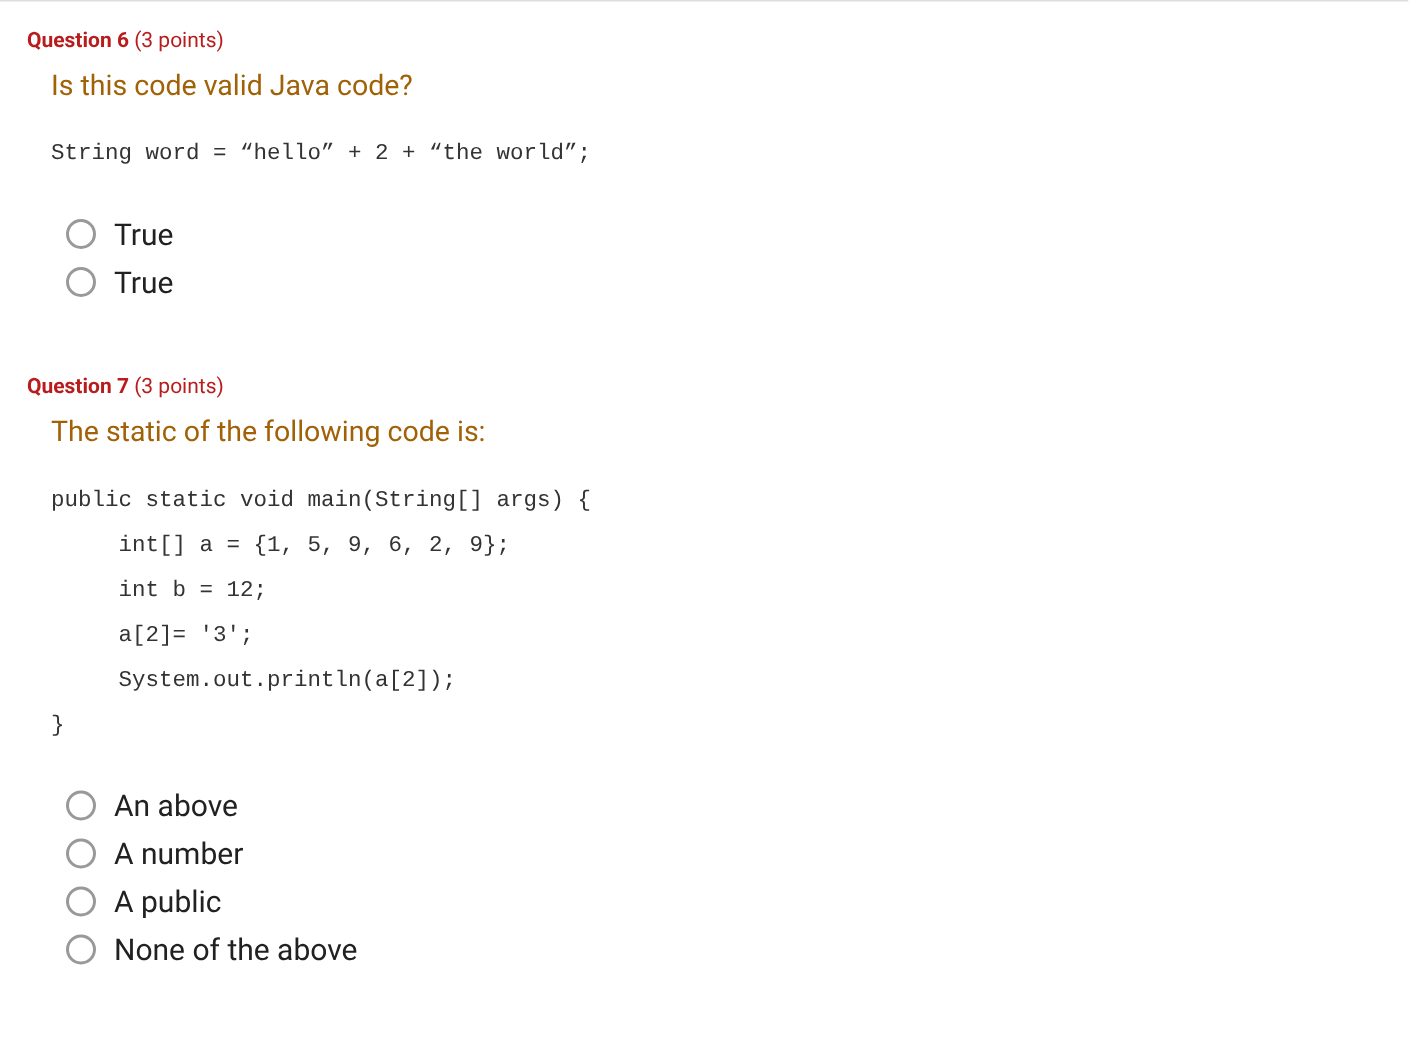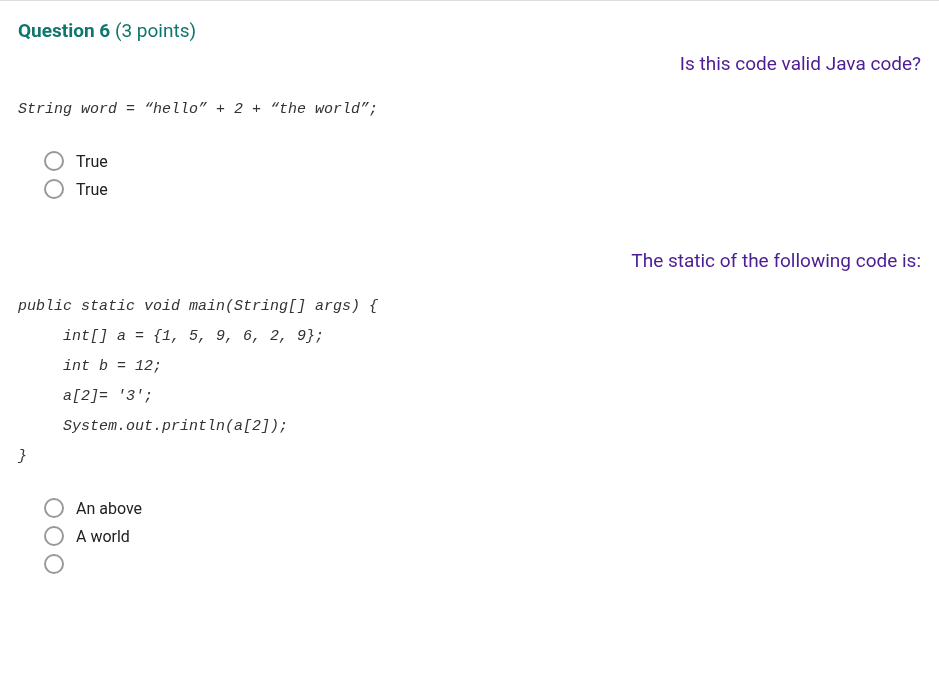--- a/index.html
+++ b/index.html
@@ -15,66 +15,65 @@
     height: 697px;
   }
   .quiz-container {
     border-top: 1px solid #ddd;
     padding: 0;
   }
   .question-block {
     padding: 18px 18px 24px 18px;
   }
   .question-header {
-    font-size: 19px;
-    color: #0f766e;
+    font-size: 14px;
+    color: #b91c1c;
     margin-bottom: 10px;
   }
   .question-header .qnum {
     font-weight: 700;
   }
   .question-header .qpoints {
     font-weight: 400;
   }
   .question-prompt {
     font-size: 19px;
     font-weight: 400;
-    color: #4c1d95;
+    color: #a16207;
     margin-left: 16px;
     margin-bottom: 20px;
-    text-align: right;
   }
   .code-block {
     font-family: "Courier New", Courier, monospace;
     font-size: 15px;
     color: #333;
+    margin-left: 16px;
     margin-bottom: 26px;
     line-height: 2.0;
     white-space: pre;
-    font-style: italic;
   }
   .options {
     margin-left: 26px;
   }
   .option-row {
     display: flex;
     align-items: center;
     margin-bottom: 8px;
     cursor: pointer;
   }
   .radio-circle {
     width: 20px;
     height: 20px;
     border: 2px solid #999;
     border-radius: 50%;
     margin-right: 12px;
     flex-shrink: 0;
   }
   .option-label {
-    font-size: 16px;
+    font-size: 20px;
     color: #212121;
   }
 </style>
 </head>
 <body>
 
 <div class="quiz-container">
 
   <div class="question-block">
     <div class="question-header">
@@ -89,35 +88,44 @@
         <span class="option-label">True</span>
       </div>
       <div class="option-row">
         <span class="radio-circle"></span>
         <span class="option-label">True</span>
       </div>
     </div>
   </div>
 
   <div class="question-block">
+    <div class="question-header">
+      <span class="qnum">Question 7</span>
+      <span class="qpoints">(3 points)</span>
+    </div>
     <div class="question-prompt">The static of the following code is:</div>
     <div class="code-block">public static void main(String[] args) {
      int[] a = {1, 5, 9, 6, 2, 9};
      int b = 12;
      a[2]= '3';
      System.out.println(a[2]);
 }</div>
     <div class="options">
       <div class="option-row">
         <span class="radio-circle"></span>
         <span class="option-label">An above</span>
       </div>
       <div class="option-row">
         <span class="radio-circle"></span>
-        <span class="option-label">A world</span>
+        <span class="option-label">A number</span>
       </div>
       <div class="option-row">
         <span class="radio-circle"></span>
+        <span class="option-label">A public</span>
+      </div>
+      <div class="option-row">
+        <span class="radio-circle"></span>
+        <span class="option-label">None of the above</span>
       </div>
     </div>
   </div>
 
 </div>
 
 </body></html>

